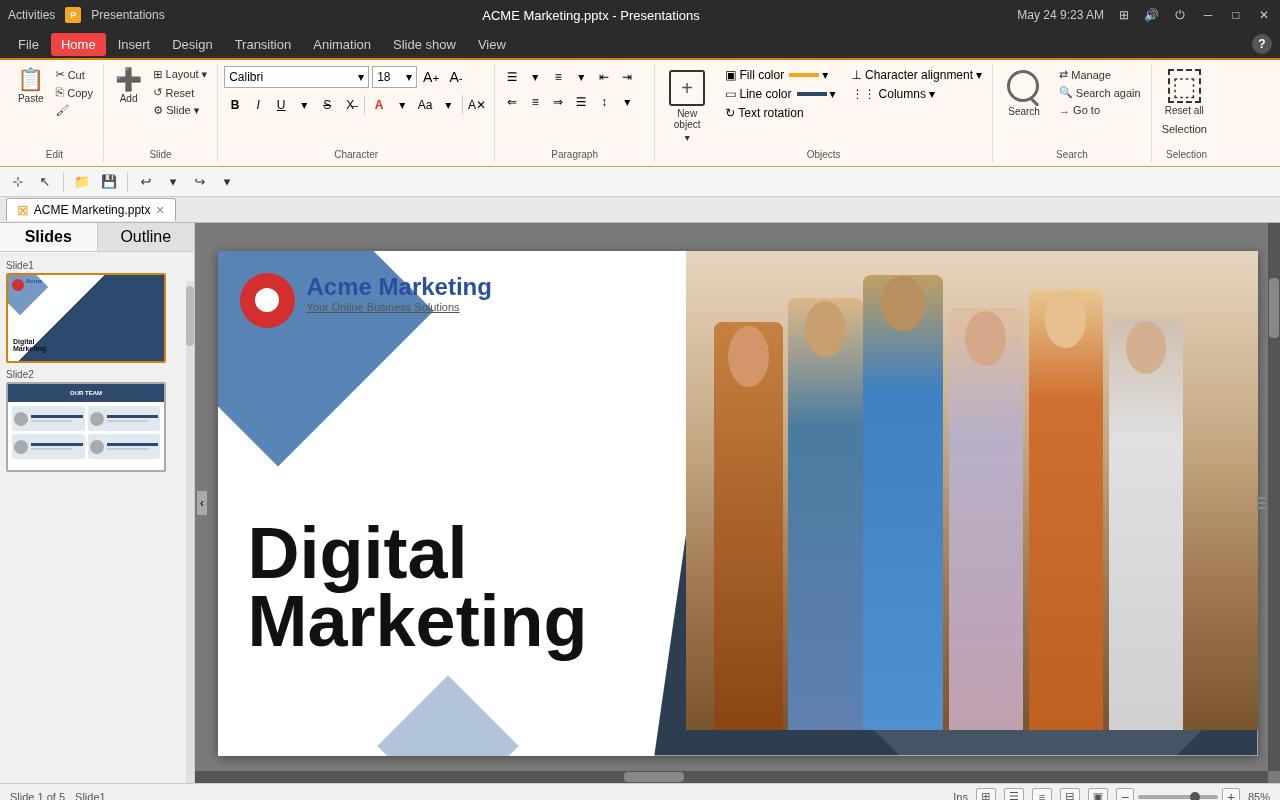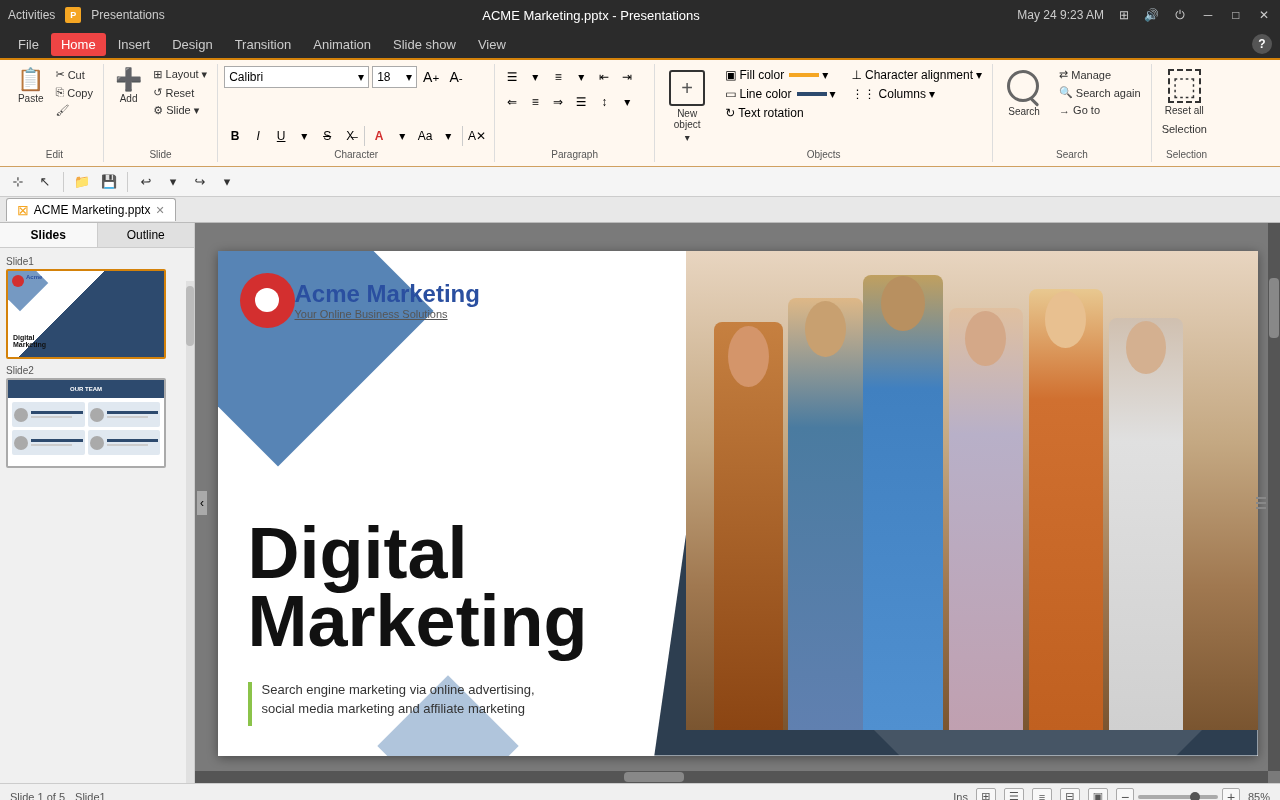--- a/index.html
+++ b/index.html
@@ -321,21 +321,21 @@
     }
     #slide-panel-tabs {
       display: flex;
       background: #e0e0e0;
       border-bottom: 1px solid #ccc;
     }
     .slide-panel-tab {
       flex: 1;
       text-align: center;
       padding: 5px;
-      font-size: 12px;
+      font-size: 16px;
       cursor: pointer;
       border-right: 1px solid #ccc;
     }
     .slide-panel-tab.active { background: #f8f8f8; font-weight: bold; }
     .slide-panel-tab:last-child { border-right: none; }
 
     #slide-list {
       flex: 1;
       overflow-y: auto;
       padding: 8px 6px;
@@ -545,21 +545,21 @@
           <div class="ribbon-small-btn">
             <span>⚙</span>
             <span>Slide ▾</span>
           </div>
         </div>
       </div>
       <div class="ribbon-group-label">Slide</div>
     </div>
 
     <div class="ribbon-group" style="min-width:230px;">
-      <div class="ribbon-group-content" style="flex-direction:column; gap:3px;justify-content:space-between;">
+      <div class="ribbon-group-content" style="flex-direction:column; gap:3px;">
         <div class="font-selector">
           <div class="font-name-box">
             <span>Calibri</span>
             <span>▾</span>
           </div>
           <div class="font-size-box">
             <span>18</span>
             <span>▾</span>
           </div>
           <div class="fmt-btn" style="font-size:14px;">A<sup>+</sup></div>
@@ -806,21 +806,21 @@
         <div style="position:absolute; top:0; right:0; width:58%; height:100%; background:#2d3e50; clip-path:polygon(12% 0, 100% 0, 100% 100%, 0% 100%);"></div>
 
         <div style="position:absolute; top:-50px; left:-50px; width:220px; height:220px; background:#3a6ea8; transform:rotate(45deg); opacity:0.85; z-index:2;"></div>
 
         <div style="position:absolute; bottom:-40px; left:180px; width:100px; height:100px; background:#3a6ea8; transform:rotate(45deg); opacity:0.4; z-index:1;"></div>
 
         <div style="position:absolute; top:-80px; right:380px; width:250px; height:250px; border:3px solid rgba(255,255,255,0.3); transform:rotate(45deg); z-index:3;"></div>
 
         <div style="position:absolute; bottom:-80px; right:80px; width:280px; height:280px; background:rgba(255,255,255,0.12); transform:rotate(45deg); z-index:3;"></div>
 
-        <div style="position:absolute; top:22px; left:22px; display:flex; align-items:center; z-index:10;">
+        <div style="position:absolute; top:22px; left:22px; display:flex; align-items:flex-start; gap:12px; z-index:10;">
           <div style="width:55px; height:55px; border-radius:50%; background:#d32f2f; display:flex; align-items:center; justify-content:center;">
             <div style="width:24px; height:24px; border-radius:50%; background:white;"></div>
           </div>
           <div>
             <div style="font-size:24px; font-weight:bold; color:#2a4fa0;">Acme Marketing</div>
             <div style="font-size:11px; color:#555;text-decoration:underline;">Your Online Business Solutions</div>
           </div>
         </div>
 
         <div style="position:absolute; right:0; top:0; width:55%; height:95%; z-index:4; overflow:hidden;">
@@ -853,26 +853,20 @@
           </div>
         </div>
 
         <div style="position:absolute; bottom:100px; left:30px; z-index:10;">
           <div style="font-size:72px; font-weight:900; color:#111; line-height:0.95;">
             <span>Digital</span><br>
             <span>Marketing</span>
           </div>
         </div>
 
-        <div style="position:absolute; bottom:30px; left:30px; display:flex; align-items:flex-start; gap:10px; z-index:10;">
-          <div style="width:4px; height:44px; background:#8bc34a; flex-shrink:0; margin-top:2px;"></div>
-          <div style="font-size:13px; color:#333; line-height:1.5;">
-            Search engine marketing via online advertising,<br>social media marketing and affiliate marketing
-          </div>
-        </div>
 
       </div>
     </div>
 
     <div style="position:absolute; right:14px; top:50%; transform:translateY(-50%); display:flex; flex-direction:column; gap:3px; z-index:5;">
       <div style="width:10px; height:2px; background:#888;"></div>
       <div style="width:10px; height:2px; background:#888;"></div>
       <div style="width:10px; height:2px; background:#888;"></div>
     </div>
   </div>

